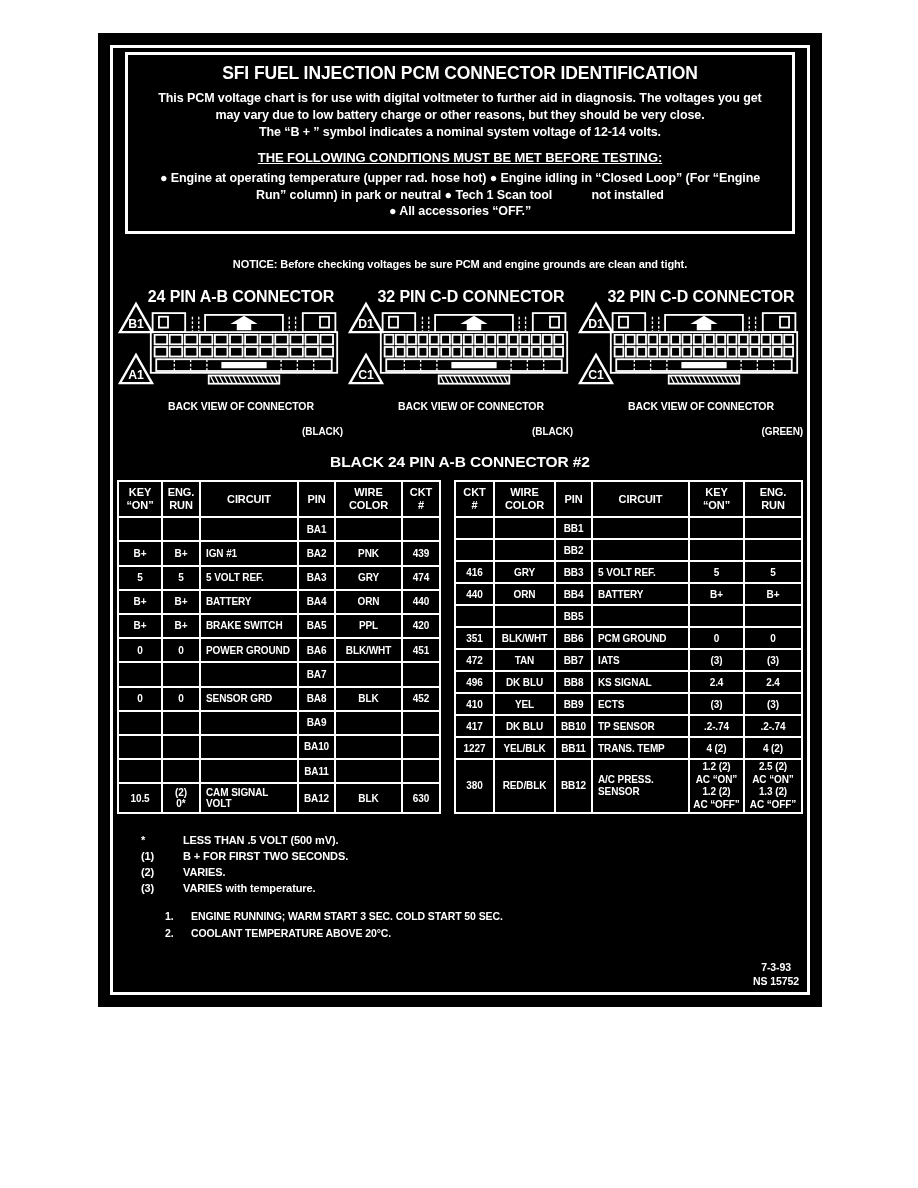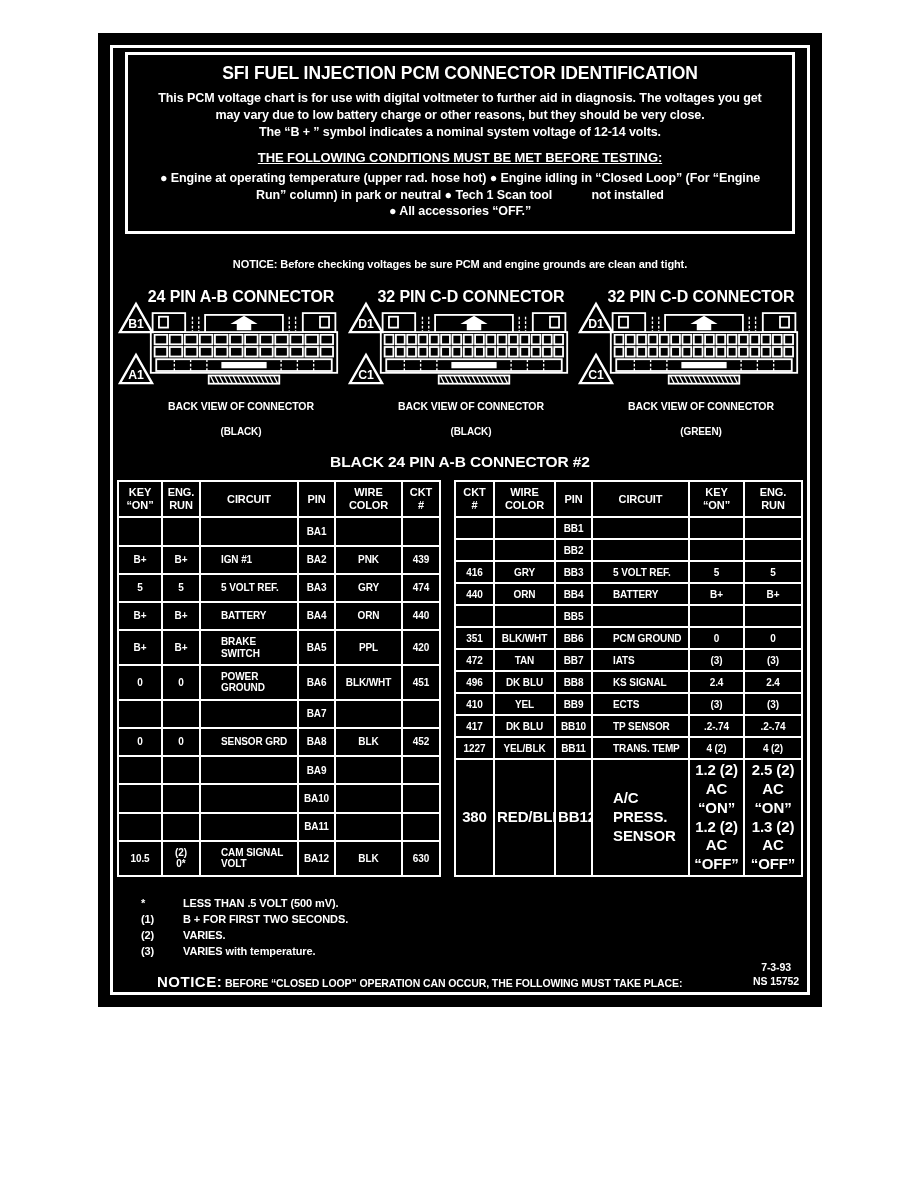--- a/index.html
+++ b/index.html
@@ -28,33 +28,33 @@
   svg.conn-art{display:block;width:190px;height:86px;margin-left:32px;}
   svg.conn-art .st{fill:#000;stroke:#fff;stroke-width:2;}
   svg.conn-art .stf{fill:#fff;stroke:none;}
   svg.conn-art .ln{stroke:#fff;stroke-width:1.5;}
   .tri{position:absolute;width:38px;height:34px;}
   .tri polygon{fill:#000;stroke:#fff;stroke-width:2.5;}
   .tri text{fill:#fff;font-size:13px;font-weight:bold;text-anchor:middle;font-family:"Liberation Sans",sans-serif;}
   .tri-top{left:0;top:13px;}
   .tri-bottom{left:0;top:64px;}
   .conn-view{text-align:center;font-size:10.5px;margin-top:5px;padding-left:22px;}
-  .conn-color{text-align:center;font-size:10px;margin-top:14px;padding-left:22px;}
+  .conn-color{text-align:right;font-size:10px;margin-top:14px;padding-left:22px;}
 
   
   .table-title{text-align:center;font-size:15.5px;margin-top:16px;}
   .tables-row{display:flex;justify-content:space-between;margin:9px 4px 0;}
   table{border-collapse:collapse;table-layout:fixed;}
   .left-table{width:322px;}
   .right-table{width:347px;}
   th,td{border:2px solid #fff;text-align:center;vertical-align:middle;white-space:pre-line;padding:1px 2px;overflow:hidden;}
   th{font-size:11px;line-height:1.2;height:32px;}
   td{font-size:10px;line-height:1.15;height:18px;}
-  .left-table td:nth-child(3),.right-table td:nth-child(4){text-align:left;padding-left:20px;border-radius:8px;}
-  .right-table tbody tr:last-child td{font-size:15px;line-height:1.25;}
+  .left-table td:nth-child(3),.right-table td:nth-child(4){text-align:left;padding-left:5px;border-radius:8px;}
+  .right-table tbody tr:last-child td{font-size:10px;line-height:1.25;}
 
   
   .footnotes{margin:20px 0 0 28px;font-size:11px;}
   .footnote-row{display:flex;margin-bottom:4px;}
   .footnote-symbol{width:42px;}
 
   
   .closed-loop{margin:16px 0 0 44px;font-size:10.5px;}
   .cl-head{margin-bottom:5px;}
   .cl-label{font-size:15px;letter-spacing:0.5px;}
@@ -599,21 +599,20 @@
           <span class="footnote-symbol">(2)</span>
           <span>VARIES.</span>
         </div>
       <div class="footnote-row">
           <span class="footnote-symbol">(3)</span>
           <span>VARIES with temperature.</span>
         </div>
     </div>
 
     <div class="closed-loop">
-      <div class="cl-head"><span class="cl-label">NOTICE:</span> <span>BEFORE “CLOSED LOOP” OPERATION CAN OCCUR, THE FOLLOWING MUST TAKE PLACE:</span></div>
       <div class="cl-item">
           <span class="cl-num">1.</span>
           <span class="cl-text">ENGINE RUNNING;  WARM START 3 SEC. COLD START 50 SEC.</span>
         </div>
       <div class="cl-item">
           <span class="cl-num">2.</span>
           <span class="cl-text">COOLANT TEMPERATURE ABOVE 20°C.</span>
         </div>
 
     </div>

